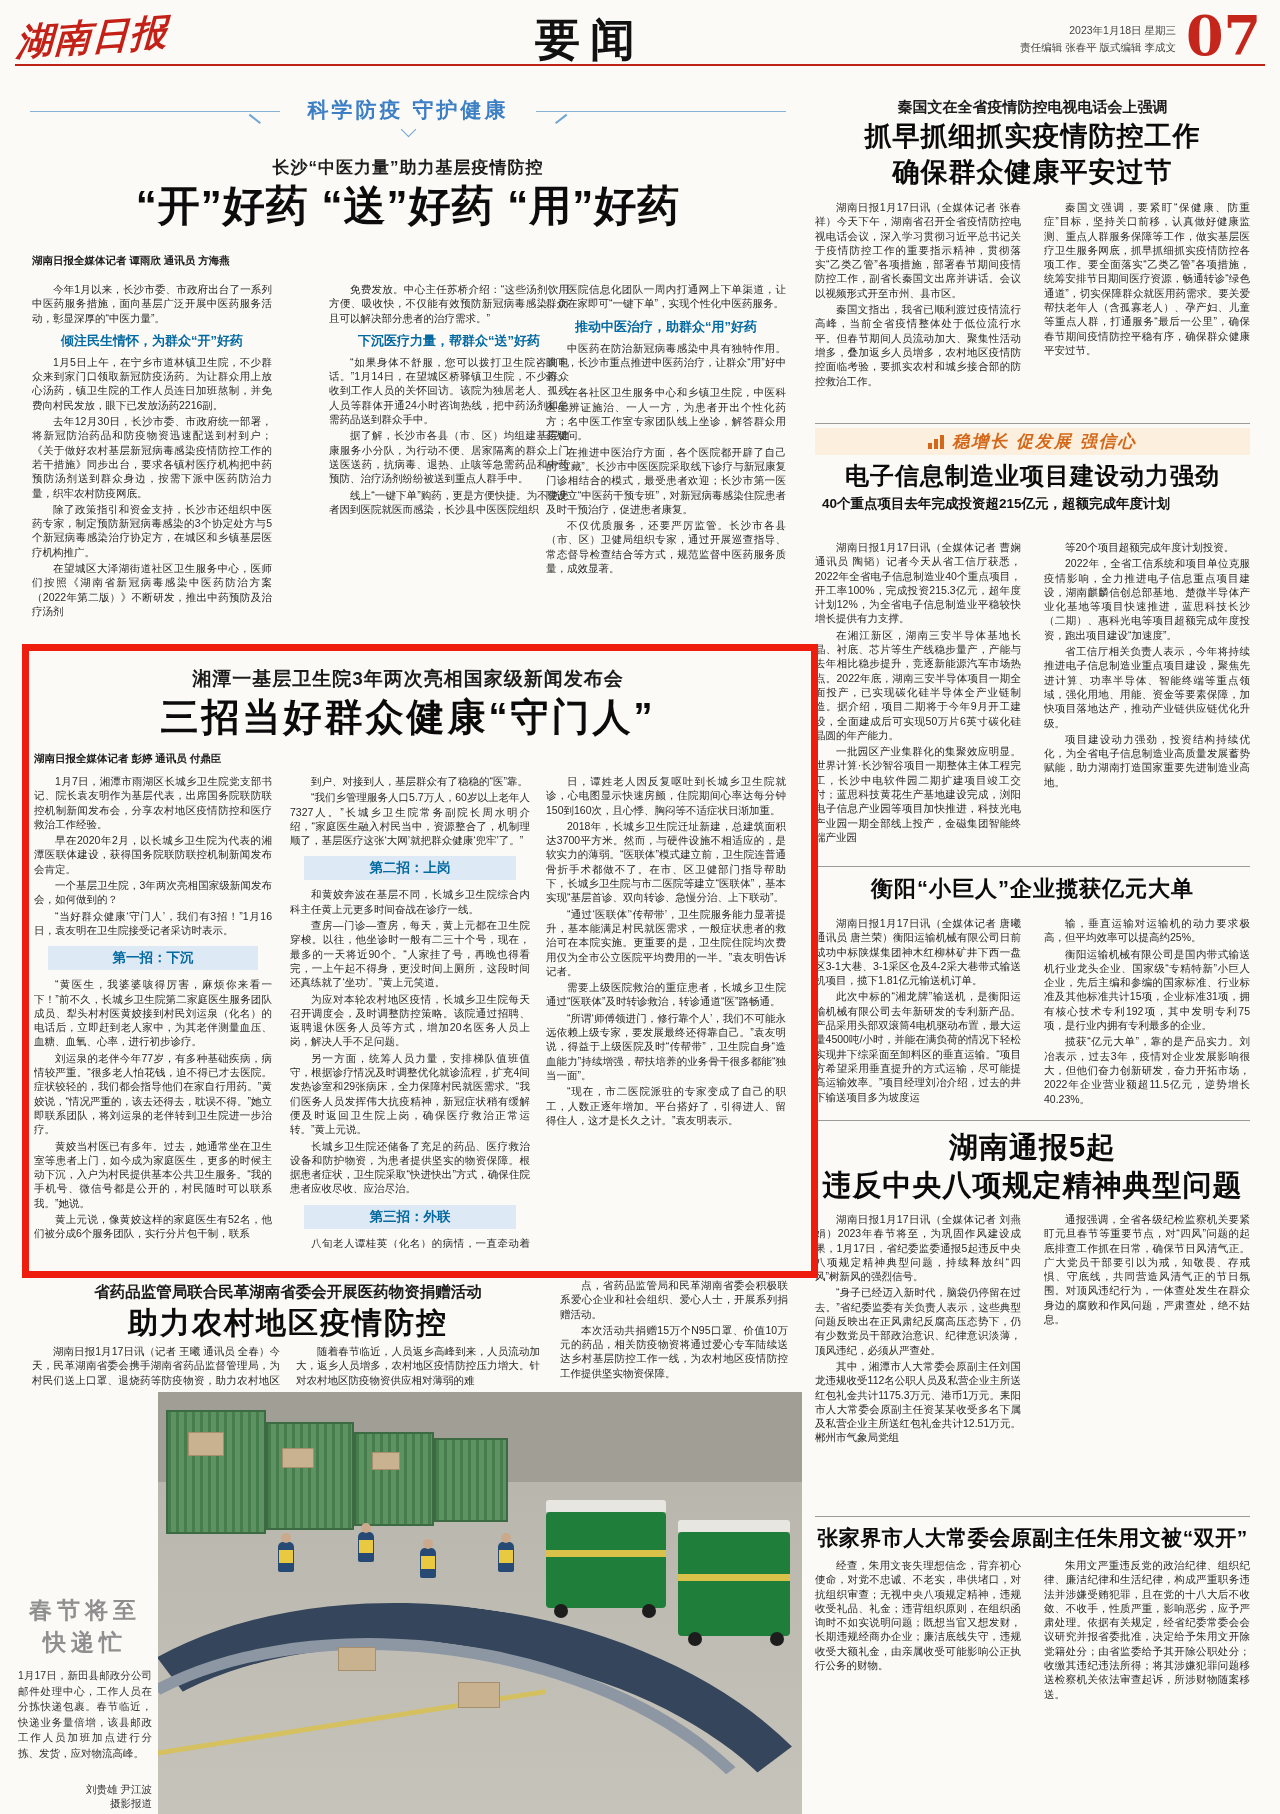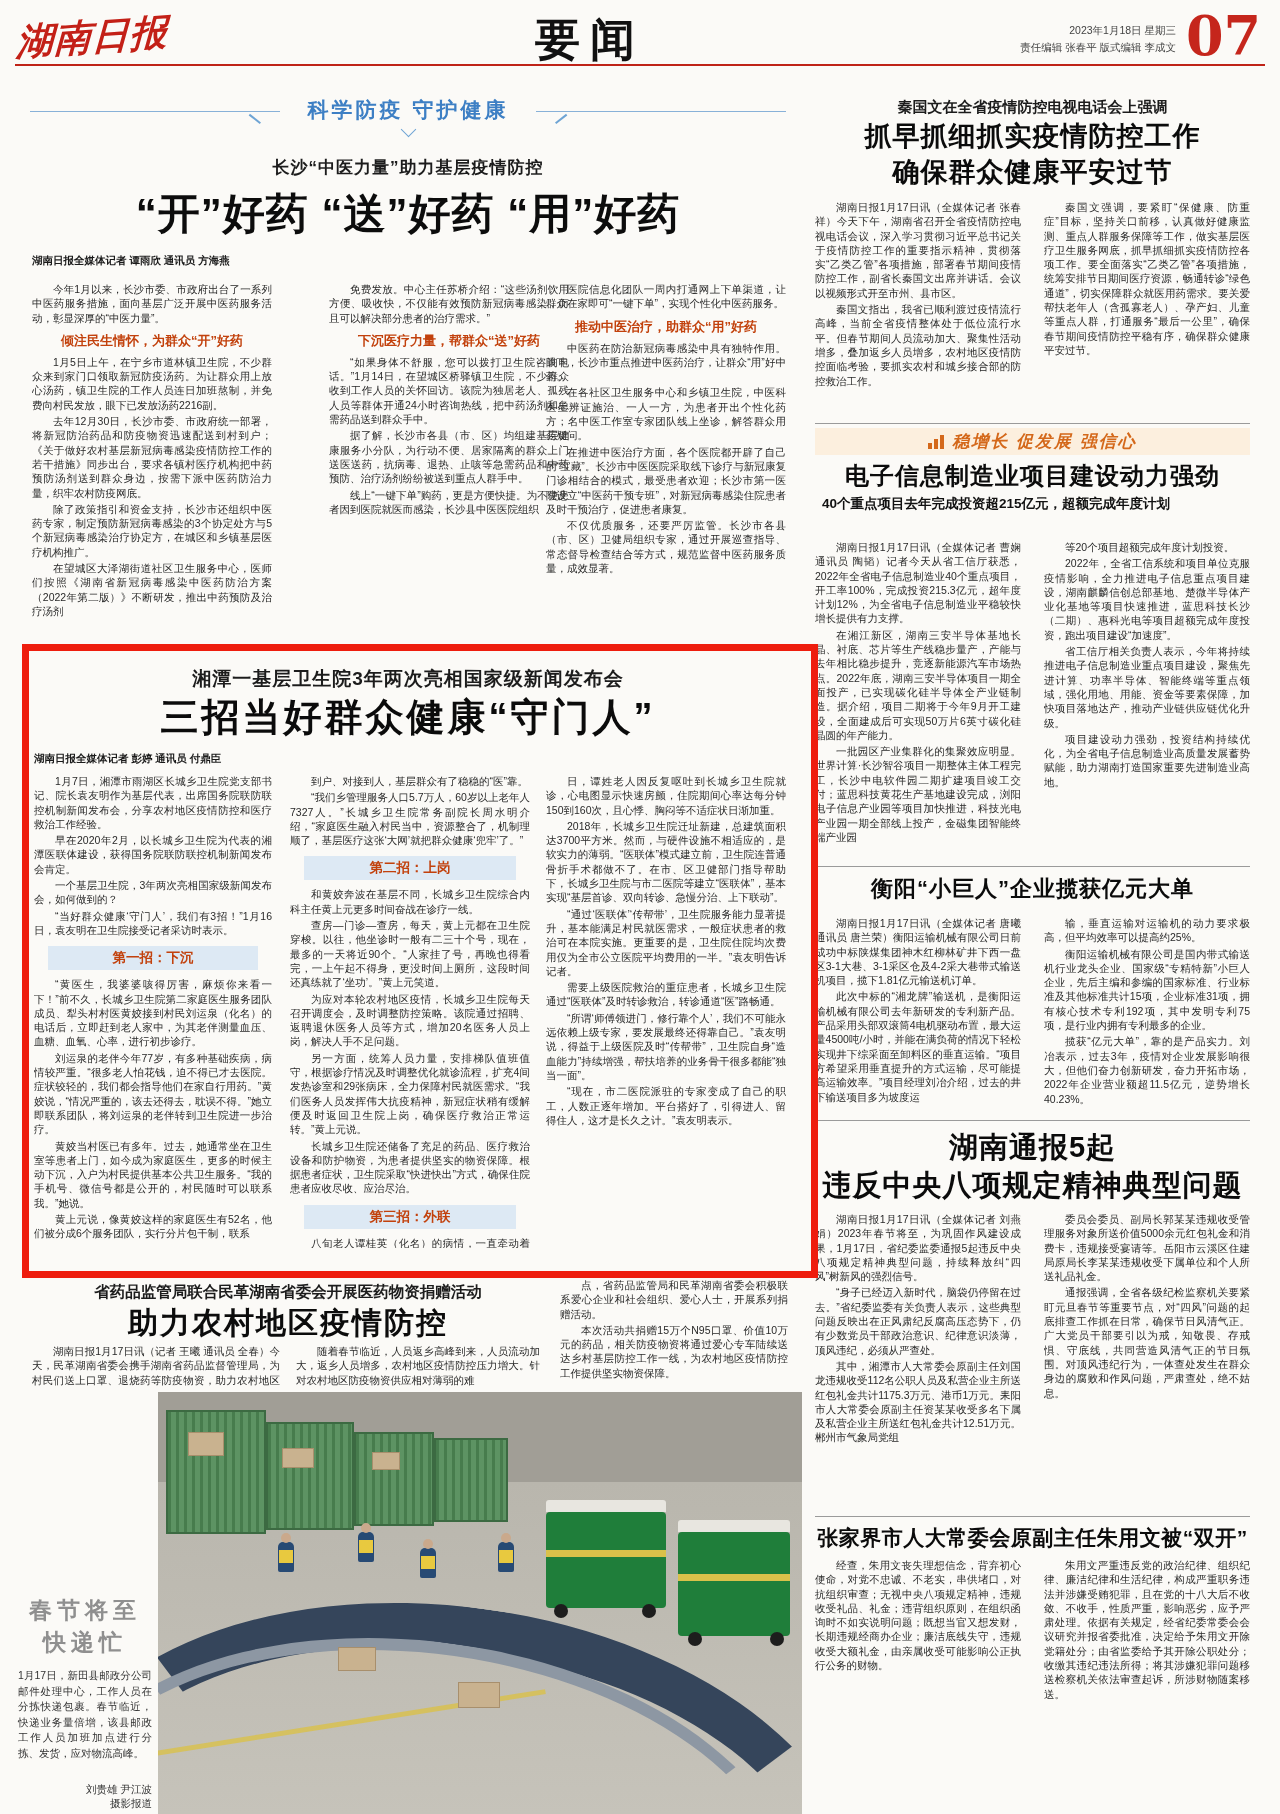--- a/index.html
+++ b/index.html
@@ -22,26 +22,26 @@
   .banner .label{position:absolute;left:50%;top:0;transform:translateX(-50%);color:#3d7fc4;
                  font-size:21px;font-weight:bold;letter-spacing:3px;white-space:nowrap;padding:0 14px;}
   .banner .tickL,.banner .tickR{position:absolute;top:22px;width:14px;height:1.5px;background:#6ea4d4;}
   .banner .tickL{left:218px;transform:rotate(38deg);}
   .banner .tickR{right:218px;transform:rotate(-38deg);}
   .banner .chev{position:absolute;left:50%;top:28px;width:10px;height:10px;margin-left:-5px;
                 border-right:1.5px solid #6ea4d4;border-bottom:1.5px solid #6ea4d4;transform:rotate(45deg);}
   .kicker{text-align:center;font-weight:bold;color:#1c1c1c;}
   .lead-kicker{left:30px;top:156px;width:756px;font-size:17px;letter-spacing:1px;font-weight:600;}
   .lead-headline{left:30px;top:178px;width:756px;text-align:center;font-size:42px;font-weight:bold;
-                 letter-spacing:1px;color:#0c0c0c;margin-top:8px;}
+                 letter-spacing:1px;color:#0c0c0c;}
   .byline{font-size:10.5px;font-weight:bold;color:#1a1a1a;}
   .lead-byline{left:32px;top:254px;width:240px;}
   .col{overflow:hidden;}
   .col p{margin:0 0 2px;text-indent:2em;font-size:10.5px;line-height:14.3px;text-align:justify;color:#292929;}
-  .col .sh{font-weight:bold;text-align:center;font-size:13px;margin:7px 0 5px;text-indent:0;color:#c2410c;}
+  .col .sh{font-weight:bold;text-align:center;font-size:13px;margin:7px 0 5px;text-indent:0;color:#0369a1;}
   .col .sh.sh-blue{background:#dde9f4;margin:9px 14px 7px;padding:3px 0;font-size:13.5px;}
   
   .annotation-box{left:22px;top:644px;width:782px;height:620px;border:7px solid #ee1d0e;z-index:6;}
   .feat-kicker{left:30px;top:666px;width:756px;font-size:19px;letter-spacing:1px;}
   .feat-headline{left:30px;top:692px;width:756px;text-align:center;font-size:38px;font-weight:bold;
                  letter-spacing:3px;color:#0b0b0b;}
   .feat-byline{left:34px;top:752px;width:240px;}
   
   .don-kicker{left:30px;top:1282px;width:516px;font-size:15.5px;}
   .don-headline{left:30px;top:1303px;width:516px;text-align:center;font-size:30px;font-weight:bold;
@@ -295,21 +295,20 @@
   <div class="abs rr-headline tong-h">
     <div>湖南通报5起</div>
     <div>违反中央八项规定精神典型问题</div>
   </div>
   <div class="abs col" style="left:815px;top:1212px;width:206px;height:300px;">
       <p>湖南日报1月17日讯（全媒体记者 刘燕娟）2023年春节将至，为巩固作风建设成果，1月17日，省纪委监委通报5起违反中央八项规定精神典型问题，持续释放纠“四风”树新风的强烈信号。</p>
       <p>“身子已经迈入新时代，脑袋仍停留在过去。”省纪委监委有关负责人表示，这些典型问题反映出在正风肃纪反腐高压态势下，仍有少数党员干部政治意识、纪律意识淡薄，顶风违纪，必须从严查处。</p>
       <p>其中，湘潭市人大常委会原副主任刘国龙违规收受112名公职人员及私营企业主所送红包礼金共计1175.3万元、港币1万元。耒阳市人大常委会原副主任资某某收受多名下属及私营企业主所送红包礼金共计12.51万元。郴州市气象局党组</p>
     </div>
   <div class="abs col" style="left:1044px;top:1212px;width:206px;height:300px;">
-      <p>委员会委员、副局长郭某某违规收受管理服务对象所送价值5000余元红包礼金和消费卡，违规接受宴请等。岳阳市云溪区住建局原局长李某某违规收受下属单位和个人所送礼品礼金。</p>
       <p>通报强调，全省各级纪检监察机关要紧盯元旦春节等重要节点，对“四风”问题的起底排查工作抓在日常，确保节日风清气正。广大党员干部要引以为戒，知敬畏、存戒惧、守底线，共同营造风清气正的节日氛围。对顶风违纪行为，一体查处发生在群众身边的腐败和作风问题，严肃查处，绝不姑息。</p>
     </div>
 
   <div class="abs rr-sep" style="top:1516px;"></div>
   <div class="abs rr-headline zjj-h">张家界市人大常委会原副主任朱用文被“双开”</div>
   <div class="abs col" style="left:815px;top:1558px;width:206px;height:252px;">
       <p>经查，朱用文丧失理想信念，背弃初心使命，对党不忠诚、不老实，串供堵口，对抗组织审查；无视中央八项规定精神，违规收受礼品、礼金；违背组织原则，在组织函询时不如实说明问题；既想当官又想发财，长期违规经商办企业；廉洁底线失守，违规收受大额礼金，由亲属收受可能影响公正执行公务的财物。</p>
     </div>
   <div class="abs col" style="left:1044px;top:1558px;width:206px;height:252px;">
       <p>朱用文严重违反党的政治纪律、组织纪律、廉洁纪律和生活纪律，构成严重职务违法并涉嫌受贿犯罪，且在党的十八大后不收敛、不收手，性质严重，影响恶劣，应予严肃处理。依据有关规定，经省纪委常委会会议研究并报省委批准，决定给予朱用文开除党籍处分；由省监委给予其开除公职处分；收缴其违纪违法所得；将其涉嫌犯罪问题移送检察机关依法审查起诉，所涉财物随案移送。</p>

